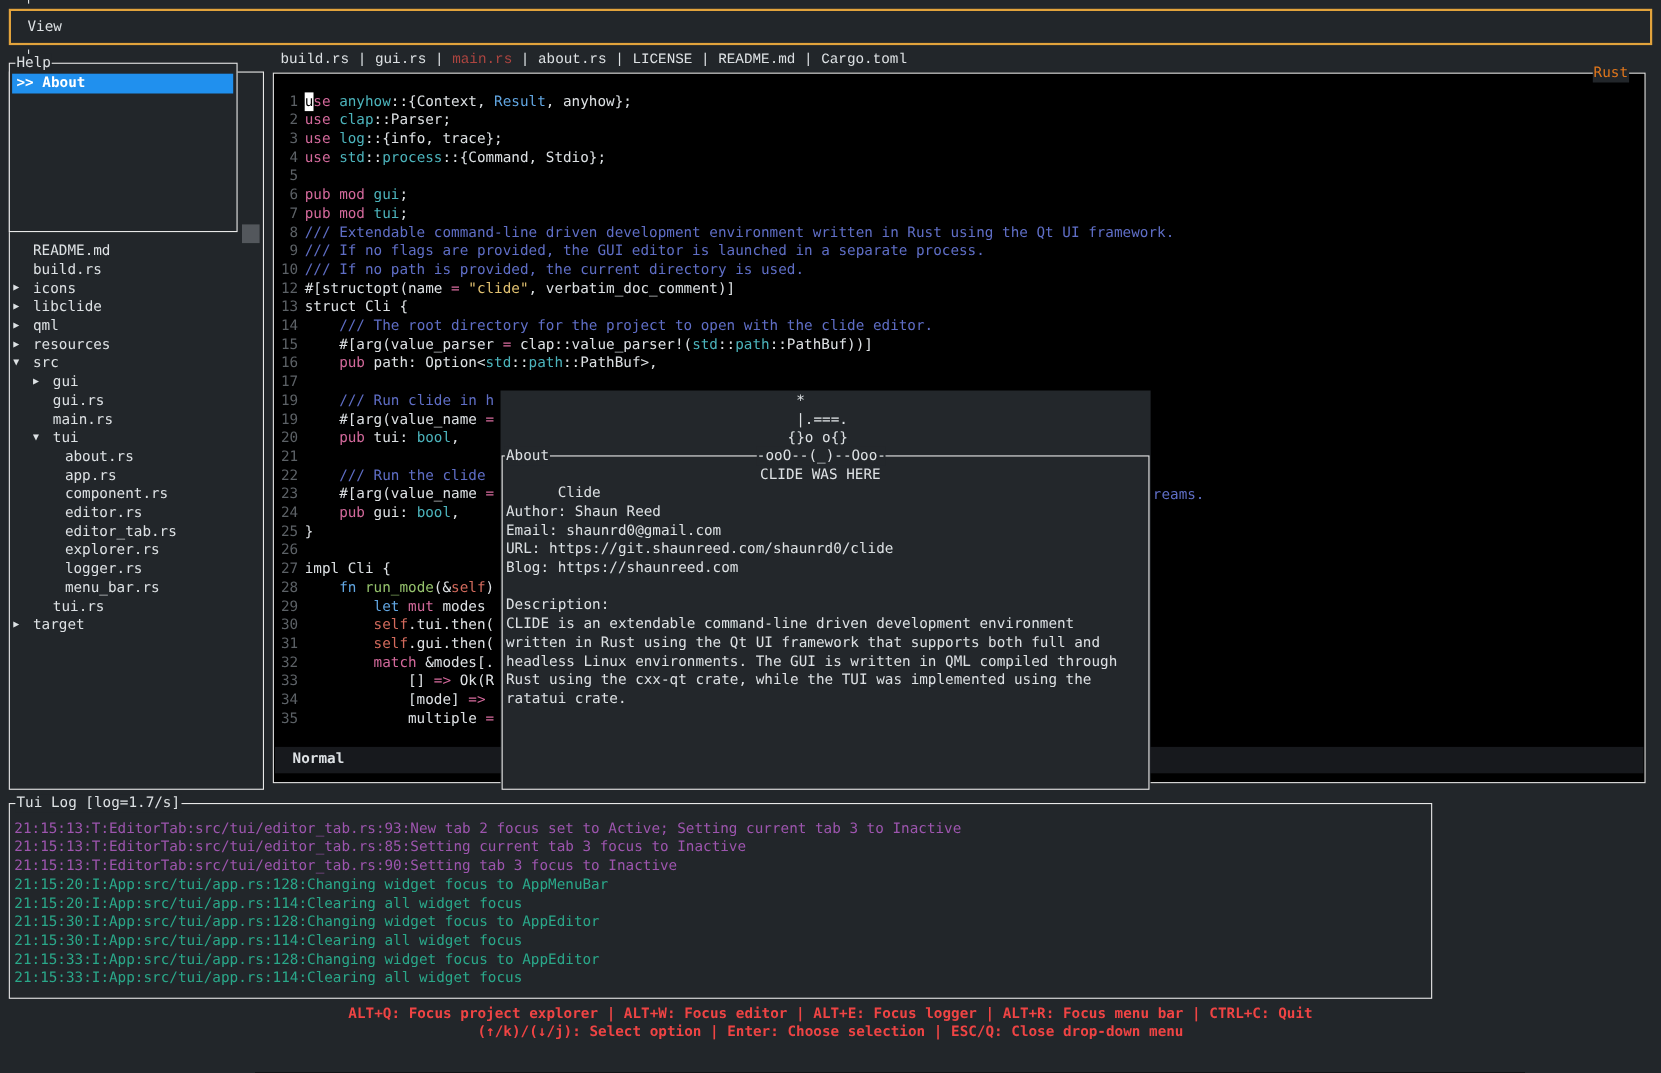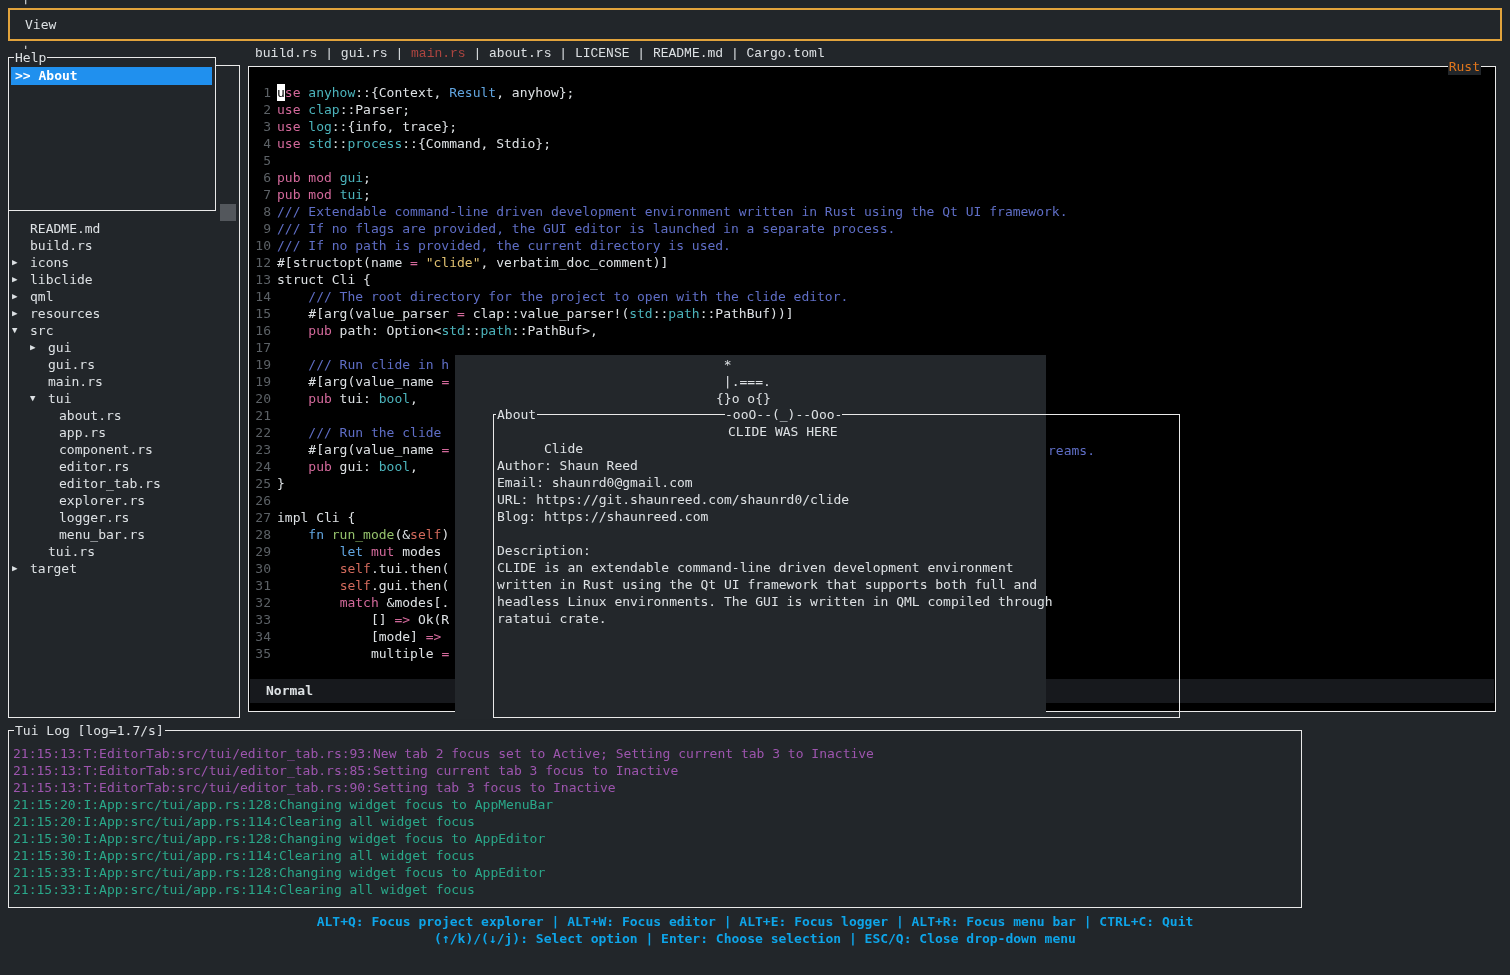--- a/index.html
+++ b/index.html
@@ -42,34 +42,34 @@
   .c-w{color:var(--c-text);} .c-k{color:var(--c-kw_pink);} .c-c{color:var(--c-module_cyan);}
   .c-b{color:var(--c-kw_blue);} .c-g{color:var(--c-fn_green);} .c-o{color:var(--c-self_orange);}
   .c-d{color:var(--c-doc_comment);} .c-s{color:var(--c-string_yellow);}
   .c-cur{background:#ffffff;color:#000000;}
   .status-strip{position:absolute;left:1px;right:1px;top:612px;height:24px;background:var(--c-status_strip);line-height:24px;}
   .status-strip span{font-weight:bold;margin-left:16px;}
   .overflow-frag{position:absolute;left:799px;top:375px;color:var(--c-doc_comment);line-height:17px;white-space:pre;}
   
   .popup{left:455px;top:355px;width:591px;height:364px;background:var(--c-popup_bg);z-index:10;}
   .kilroy{position:absolute;left:261px;top:1px;line-height:17px;font-family:inherit;font-size:13px;color:var(--c-text);white-space:pre;}
-  .popup-box{position:absolute;left:1px;top:59px;width:687px;height:304px;border:1px solid var(--c-border);margin-left:37px;}
+  .popup-box{position:absolute;left:1px;top:59px;width:589px;height:304px;border:1px solid var(--c-border);}
   .popup-title{background:var(--c-popup_bg);left:2px;}
   .kilroy-arms{position:absolute;top:-9px;left:231px;background:var(--c-popup_bg);line-height:17px;white-space:pre;}
   .popup-row1{position:absolute;left:0;top:8px;height:17px;line-height:17px;padding-left:3px;white-space:pre;}
   .tagline{position:absolute;left:234px;top:0;}
   .popup-lines{position:absolute;left:0;top:25px;right:0;}
   .popup-line{min-height:17px;line-height:17px;padding-left:3px;white-space:pre;}
   
   .logpanel{left:8px;top:730px;width:1294px;height:178px;border:1px solid var(--c-border);}
   .log-lines{position:absolute;left:4px;top:14px;right:2px;overflow:hidden;}
   .log-line{height:17px;line-height:17px;white-space:pre;}
   .log-line.trace{color:var(--c-log_trace);} .log-line.info{color:var(--c-log_info);}
   
-  .bottombar{left:0;top:913px;width:1510px;text-align:center;font-weight:bold;color:#0ea5e9;}
+  .bottombar{left:0;top:913px;width:1510px;text-align:center;font-weight:bold;color:#ef4444;}
   .bottombar div{height:17px;line-height:17px;white-space:pre;}
 </style>
 </head>
 <body>
 
 <div class="abs menubar">
   <div style="display:flex;gap:11px;flex-direction:column;">
       <span class="menu-item">File</span>
       <span class="menu-sep">│</span>
       <span class="menu-item">View</span>
@@ -172,20 +172,21 @@
         <div class="popup-line"></div>
         <div class="popup-line">Author: Shaun Reed</div>
         <div class="popup-line">Email: shaunrd0@gmail.com</div>
         <div class="popup-line">URL: https://git.shaunreed.com/shaunrd0/clide</div>
         <div class="popup-line">Blog: https://shaunreed.com</div>
         <div class="popup-line"></div>
         <div class="popup-line">Description:</div>
         <div class="popup-line">CLIDE is an extendable command-line driven development environment</div>
         <div class="popup-line">written in Rust using the Qt UI framework that supports both full and</div>
         <div class="popup-line">headless Linux environments. The GUI is written in QML compiled through</div>
+        <div class="popup-line">Rust using the cxx-qt crate, while the TUI was implemented using the</div>
         <div class="popup-line">ratatui crate.</div>
       </div>
   </div>
 </div>
 
 <div class="abs logpanel">
   <span class="panel-title">Tui Log [log=1.7/s]</span>
   <div class="log-lines">
       <div class="log-line trace">21:15:13:T:EditorTab:src/tui/editor_tab.rs:93:New tab 2 focus set to Active; Setting current tab 3 to Inactive</div>
       <div class="log-line trace">21:15:13:T:EditorTab:src/tui/editor_tab.rs:85:Setting current tab 3 focus to Inactive</div>

